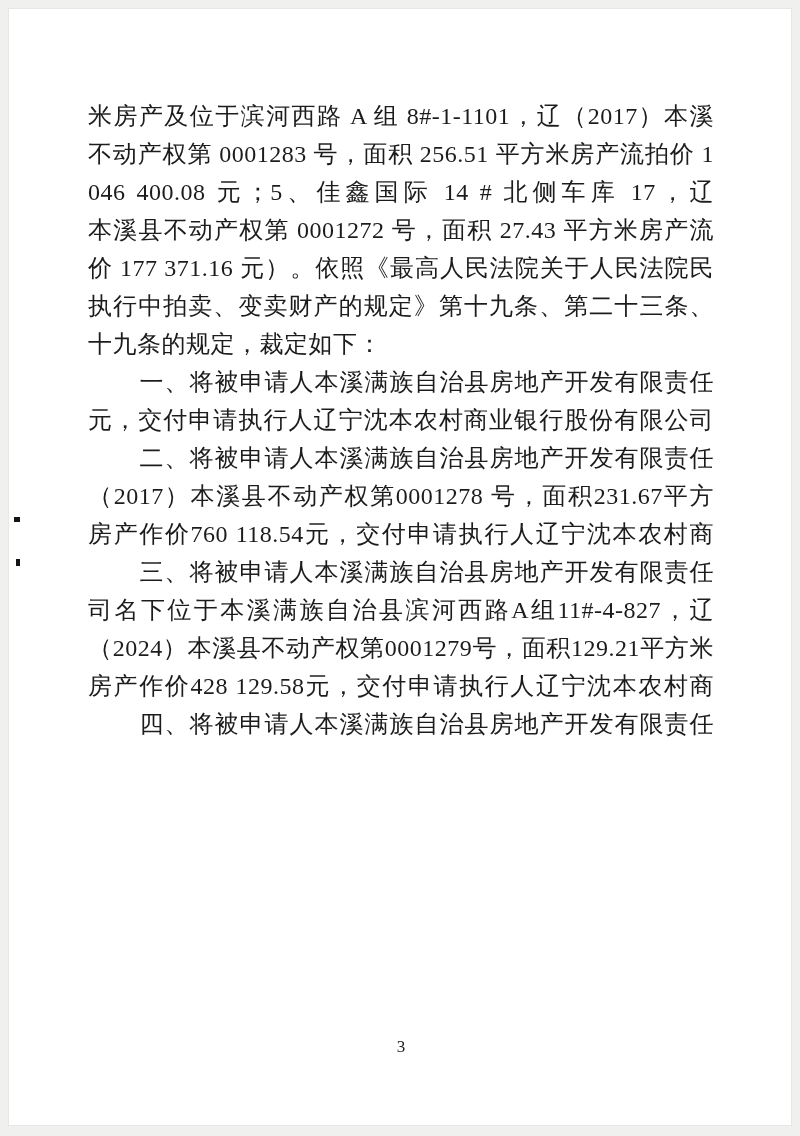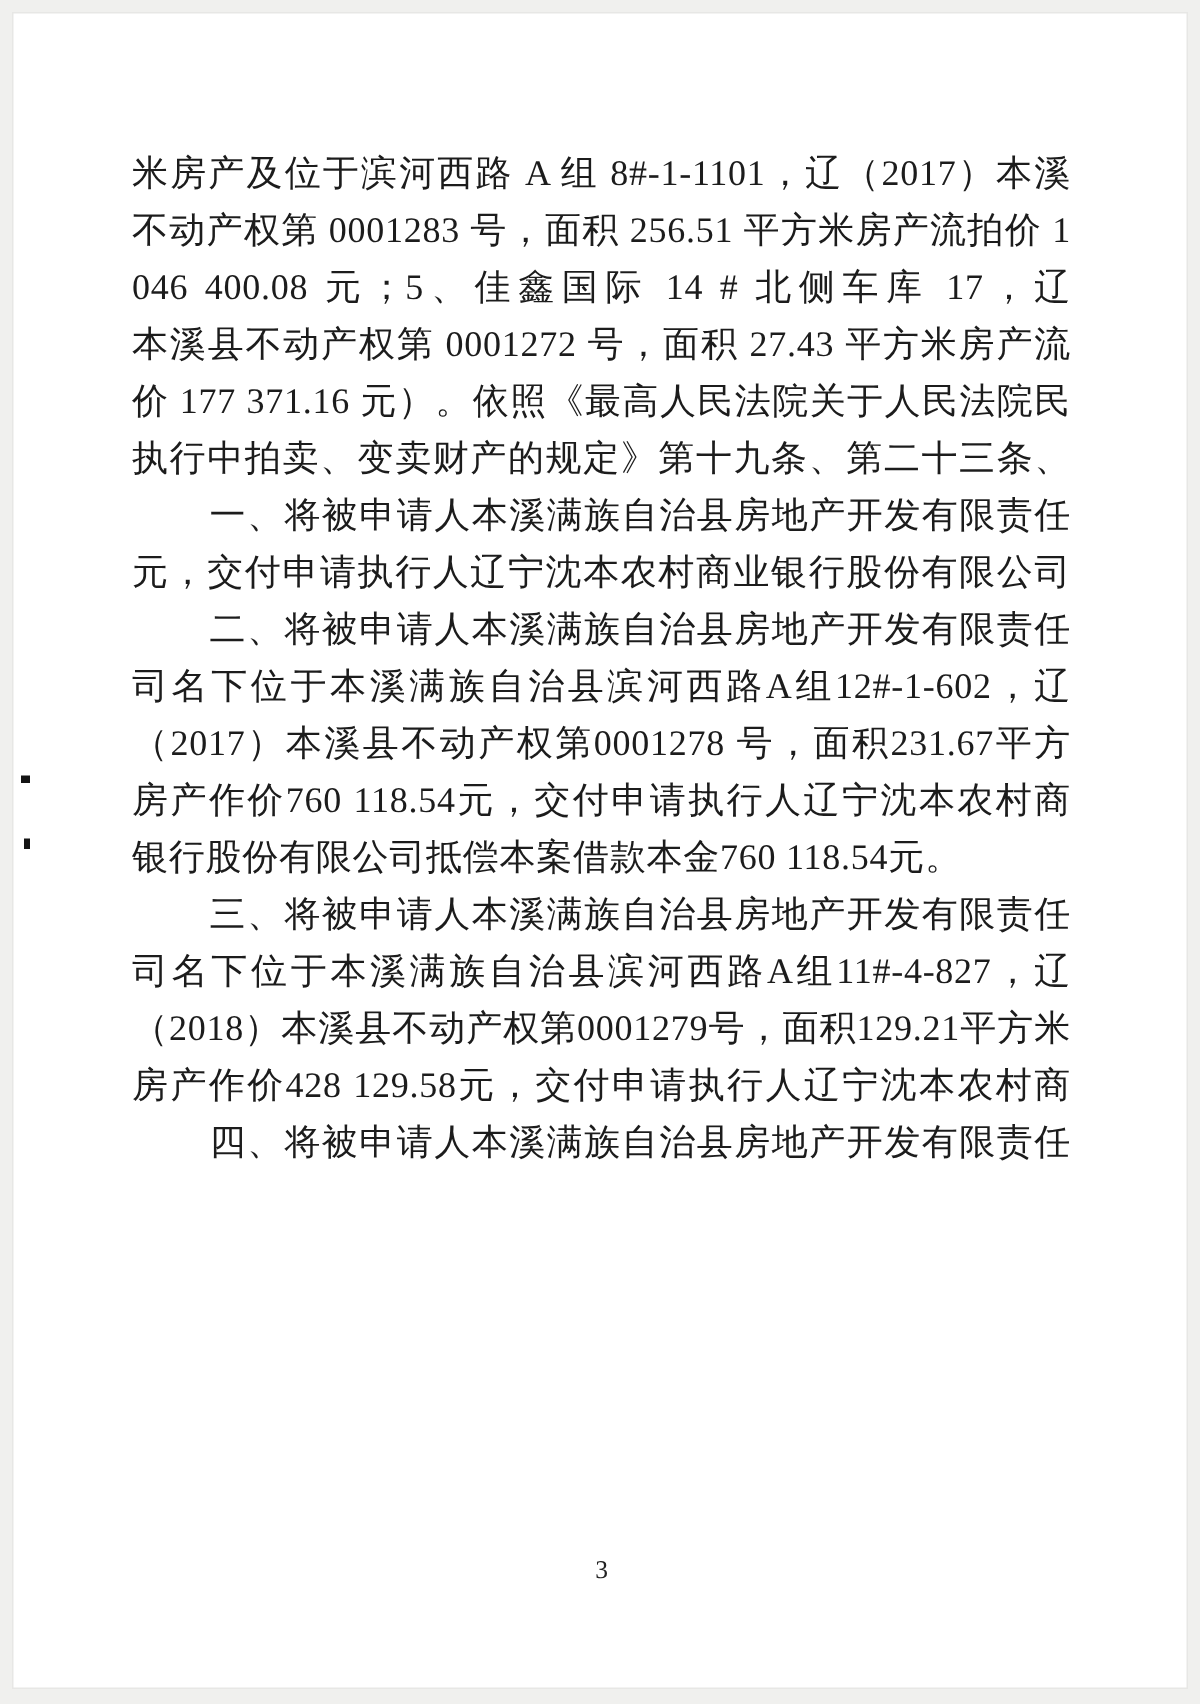--- a/index.html
+++ b/index.html
@@ -76,30 +76,29 @@
     <span class="scan-mark m1"></span>
     <span class="scan-mark m2"></span>
 
     <div class="content">
       <div class="ln">米房产及位于滨河西路 A 组 8#-1-1101，辽（2017）本溪县</div>
       <div class="ln">不动产权第 0001283 号，面积 256.51 平方米房产流拍价 1</div>
       <div class="ln">046 400.08 元；5、佳鑫国际 14 # 北侧车库 17，辽（2017）</div>
       <div class="ln">本溪县不动产权第 0001272 号，面积 27.43 平方米房产流拍</div>
       <div class="ln">价 177 371.16 元）。依照《最高人民法院关于人民法院民事</div>
       <div class="ln">执行中拍卖、变卖财产的规定》第十九条、第二十三条、二</div>
+      <div class="ln end">十九条的规定，裁定如下：</div>
       <div class="ln ind">一、将被申请人本溪满族自治县房地产开发有限责任公</div>
       <div class="ln">元，交付申请执行人辽宁沈本农村商业银行股份有限公司抵</div>
       <div class="ln ind">二、将被申请人本溪满族自治县房地产开发有限责任公</div>
-      <div class="ln">司名下位于本溪满族自治县滨河西路A组12#-1-602，辽</div>
       <div class="ln">（2017）本溪县不动产权第0001278 号，面积231.67平方米</div>
       <div class="ln">房产作价760 118.54元，交付申请执行人辽宁沈本农村商业</div>
-      <div class="ln end">银行股份有限公司抵偿本案借款本金760 118.54元。</div>
       <div class="ln ind">三、将被申请人本溪满族自治县房地产开发有限责任公</div>
       <div class="ln">司名下位于本溪满族自治县滨河西路A组11#-4-827，辽</div>
-      <div class="ln">（2018）本溪县不动产权第0001279号，面积129.21平方米</div>
+      <div class="ln">（2024）本溪县不动产权第0001279号，面积129.21平方米</div>
       <div class="ln">房产作价428 129.58元，交付申请执行人辽宁沈本农村商业</div>
       <div class="ln ind">四、将被申请人本溪满族自治县房地产开发有限责任公</div>
     </div>
 
     <div class="pageno">3</div>
 
   </div>
 </div>
 
 </body></html>

